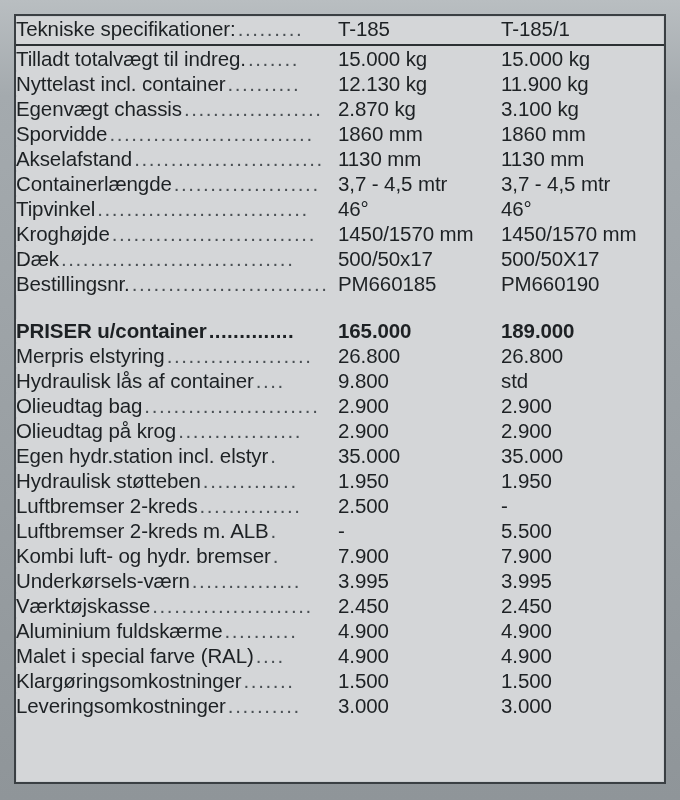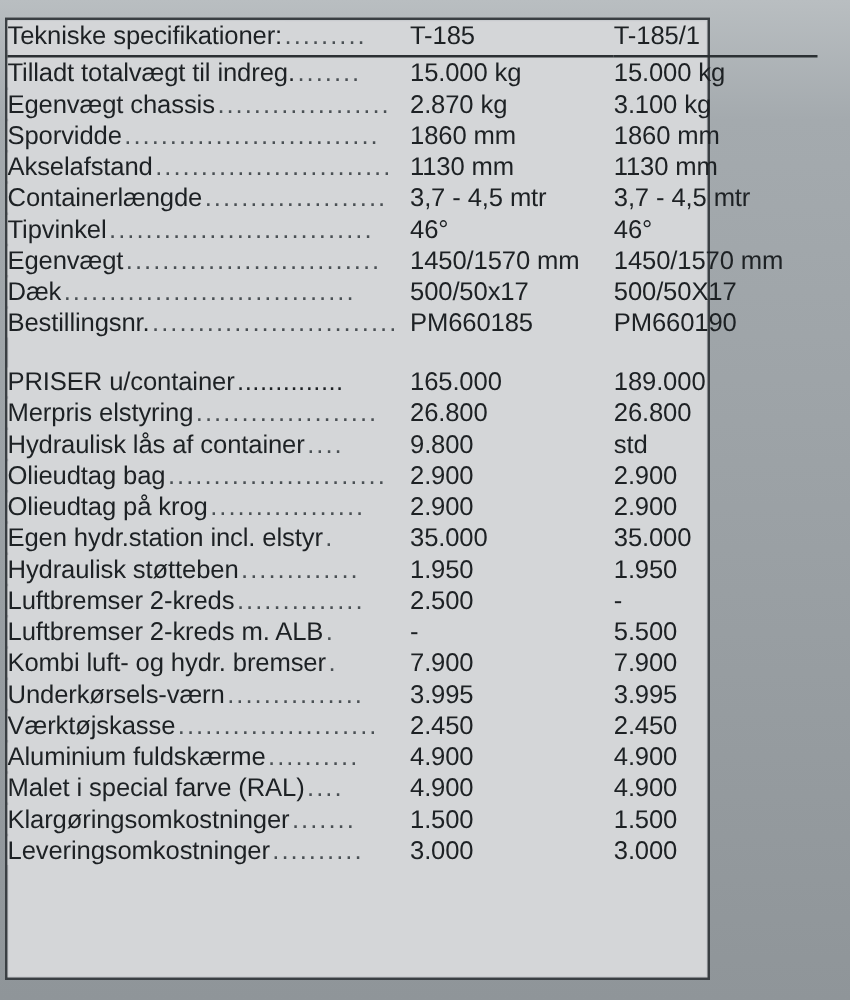--- a/index.html
+++ b/index.html
@@ -21,23 +21,23 @@
     top: 0;
     width: 680px;
     height: 800px;
     background: linear-gradient(180deg,#b9bec1 0%, #a4aaae 12%, #9aa0a4 55%, #8f9599 100%);
     box-sizing: border-box;
   }
 
   
   #spec-panel {
     position: absolute;
-    left: 4px;
+    left: 14px;
     top: 14px;
-    width: 564px;
+    width: 652px;
     height: 770px;
     background: #d4d6d8;
     border: 2px solid #3a3f43;
     box-sizing: border-box;
     box-shadow: inset 0 0 0 1px #c9cccf;
   }
 
   table.spec-table {
     position: absolute;
     left: 0;
@@ -105,21 +105,21 @@
 
   
   tr.gap-row td {
     height: 22px;
     line-height: 22px;
     font-size: 1px;
   }
 
   
   tr.bold-row td {
-    font-weight: normal;
+    font-weight: bold;
   }
   tr.bold-row .lead > .dots {
     color: #1d2124;
     letter-spacing: 0.4px;
   }
 </style>
 </head>
 <body>
 
 <div id="spec-sheet">
@@ -135,20 +135,27 @@
           </tr>
           <tr>
             <td class="label-cell">
               <span class="lead"><span class="txt">Tilladt totalvægt til indreg.</span><span class="dots">.......</span></span>
             </td>
             <td class="val-cell col1">15.000 kg</td>
             <td class="val-cell col2">15.000 kg</td>
           </tr>
           <tr>
             <td class="label-cell">
+              <span class="lead"><span class="txt">Nyttelast incl. container</span><span class="dots">..........</span></span>
+            </td>
+            <td class="val-cell col1">12.130 kg</td>
+            <td class="val-cell col2">11.900 kg</td>
+          </tr>
+          <tr>
+            <td class="label-cell">
               <span class="lead"><span class="txt">Egenvægt chassis</span><span class="dots">...................</span></span>
             </td>
             <td class="val-cell col1">2.870 kg</td>
             <td class="val-cell col2">3.100 kg</td>
           </tr>
           <tr>
             <td class="label-cell">
               <span class="lead"><span class="txt">Sporvidde</span><span class="dots">............................</span></span>
             </td>
             <td class="val-cell col1">1860 mm</td>
@@ -170,21 +177,21 @@
           </tr>
           <tr>
             <td class="label-cell">
               <span class="lead"><span class="txt">Tipvinkel</span><span class="dots">.............................</span></span>
             </td>
             <td class="val-cell col1">46°</td>
             <td class="val-cell col2">46°</td>
           </tr>
           <tr>
             <td class="label-cell">
-              <span class="lead"><span class="txt">Egenvægt</span><span class="dots">............................</span></span>
+              <span class="lead"><span class="txt">Kroghøjde</span><span class="dots">............................</span></span>
             </td>
             <td class="val-cell col1">1450/1570 mm</td>
             <td class="val-cell col2">1450/1570 mm</td>
           </tr>
           <tr>
             <td class="label-cell">
               <span class="lead"><span class="txt">Dæk</span><span class="dots">................................</span></span>
             </td>
             <td class="val-cell col1">500/50x17</td>
             <td class="val-cell col2">500/50X17</td>

